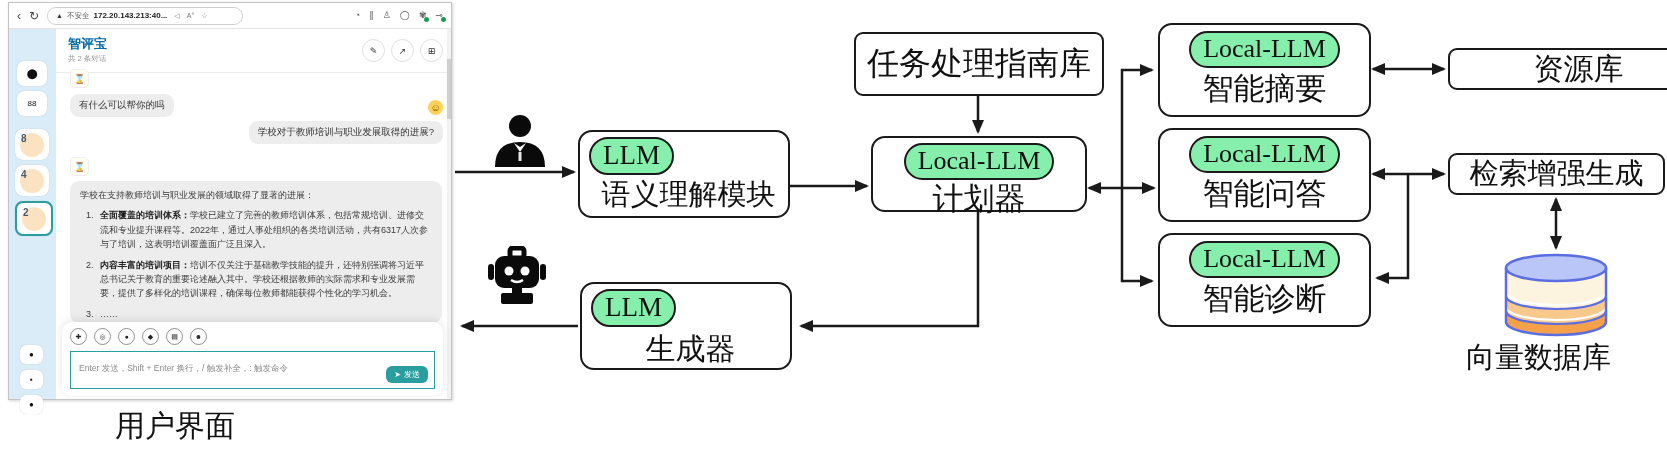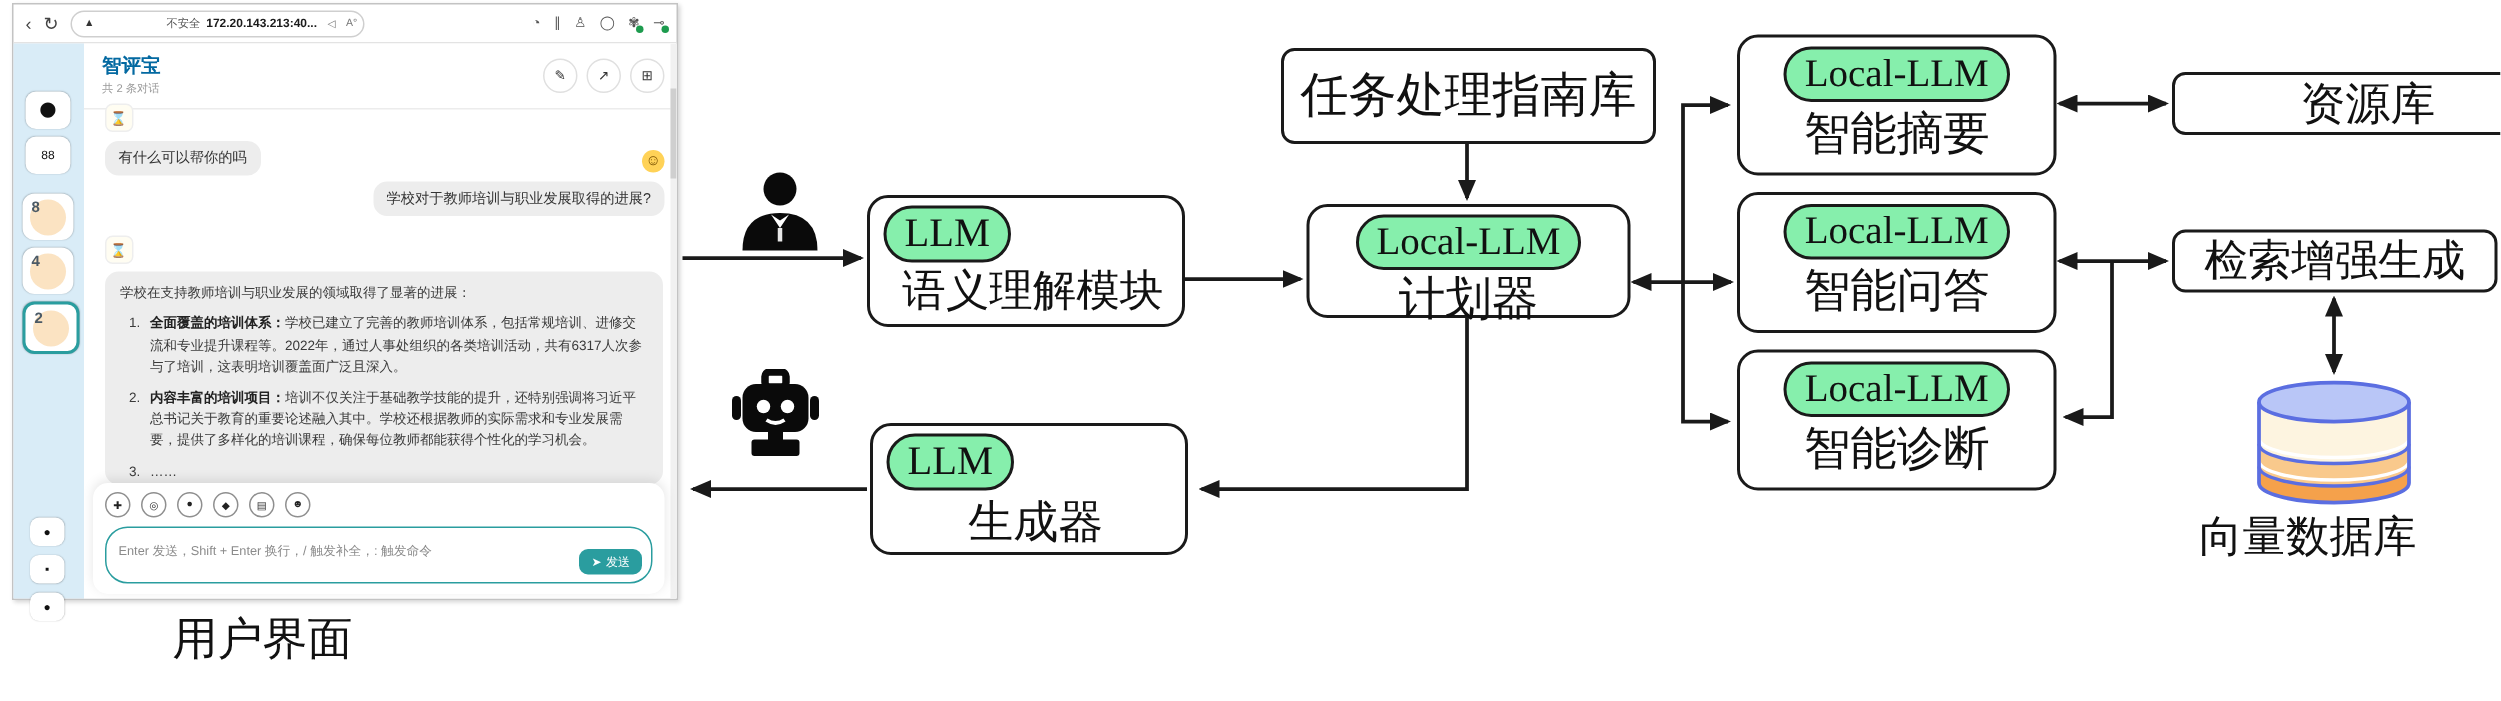--- a/index.html
+++ b/index.html
@@ -21,21 +21,21 @@
   
   .browser{position:absolute;left:8px;top:2px;width:444px;height:398px;background:#fff;
            border:1px solid #c3c3c3;box-shadow:1px 1px 3px rgba(0,0,0,.18);z-index:3;
            box-sizing:border-box;font-family:"Liberation Sans","DejaVu Sans",sans-serif;}
   .chrome{height:26px;display:flex;align-items:center;gap:8px;padding:0 8px;
           border-bottom:1px solid #e3e3e3;box-sizing:border-box;}
   .chrome .nav{font-size:12px;color:#444;line-height:1;}
   .addr{width:196px;height:18px;border:1px solid #cfcfcf;border-radius:10px;display:flex;
         align-items:center;gap:4px;padding:0 8px;box-sizing:border-box;white-space:nowrap;overflow:hidden;}
   .addr .warn{font-size:7px;color:#333;}
-  .addr .sec{font-size:7.5px;color:#555;margin-left:44px;}
+  .addr .sec{font-size:7.5px;color:#555;}
   .addr .url{font-size:8px;color:#1b1b1b;font-weight:bold;}
   .addr .mini{font-size:7px;color:#777;margin-left:3px;}
   .chrome-right{margin-left:auto;display:flex;gap:9px;align-items:center;}
   .chrome-right .ci{position:relative;font-size:9px;color:#555;line-height:1;}
   .ci .grn{position:absolute;right:-3px;bottom:-2px;width:5px;height:5px;border-radius:50%;
            background:#1d9b4e;}
   .appbody{display:flex;height:370px;}
   .side{width:47px;background:#d9ecf7;position:relative;flex:0 0 47px;}
   .sbtn{position:absolute;left:8px;width:30px;height:25px;background:#fff;border-radius:7px;
         display:flex;align-items:center;justify-content:center;font-size:10px;color:#111;
@@ -70,21 +70,21 @@
   .bigbubble{background:#ededed;border-radius:9px;padding:7px 10px;margin-top:5px;
              font-size:9px;color:#3a3a3a;line-height:1.6;height:128px;overflow:hidden;}
   .bigbubble .oli{display:flex;margin:6px 0 0 6px;}
   .bigbubble .num{flex:0 0 14px;}
   .bigbubble b{color:#222;}
   .inpanel{position:absolute;left:6px;right:8px;bottom:3px;background:#fff;border-radius:10px;
            box-shadow:0 -2px 8px rgba(0,0,0,.10);padding:6px 8px 7px 8px;z-index:5;}
   .tools{display:flex;gap:7px;margin-bottom:6px;}
   .tool{width:15px;height:15px;border:1px solid #8f8f8f;border-radius:50%;display:flex;
         align-items:center;justify-content:center;font-size:7px;color:#222;}
-  .inputbox{position:relative;border:1.5px solid #2a9d9f;border-radius:15px;height:38px;
+  .inputbox{position:relative;border:1.5px solid #2a9d9f;border-radius:0;height:38px;
             box-sizing:border-box;padding:5px 8px;}
   .ph{font-size:8.5px;color:#8b8b8b;}
   .sendbtn{position:absolute;right:6px;bottom:5px;background:#2a9d9f;color:#fff;border-radius:6px;
            font-size:8px;padding:3px 8px;display:flex;align-items:center;gap:3px;}
   .scrollbar{position:absolute;right:0;top:0;bottom:0;width:4px;background:#f1f1f1;}
   .scrollbar i{position:absolute;top:30px;left:0;width:4px;height:60px;background:#cfcfcf;display:block;}
 </style>
 </head>
 <body>
 

